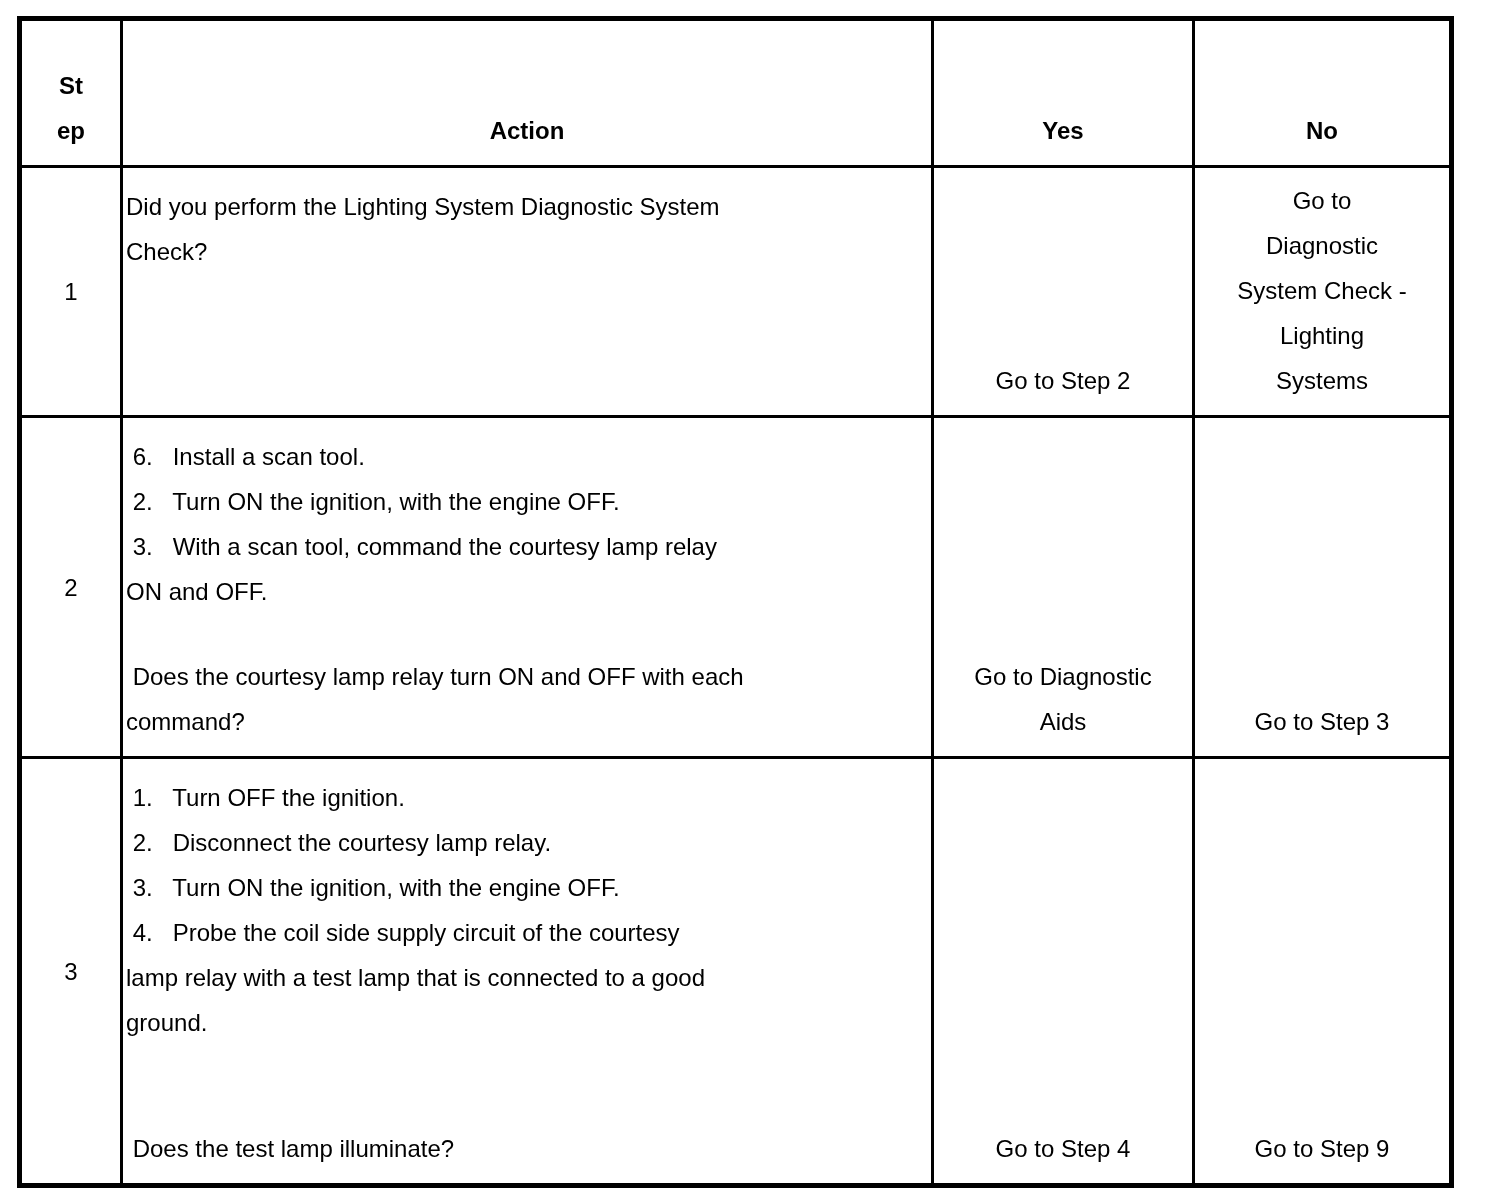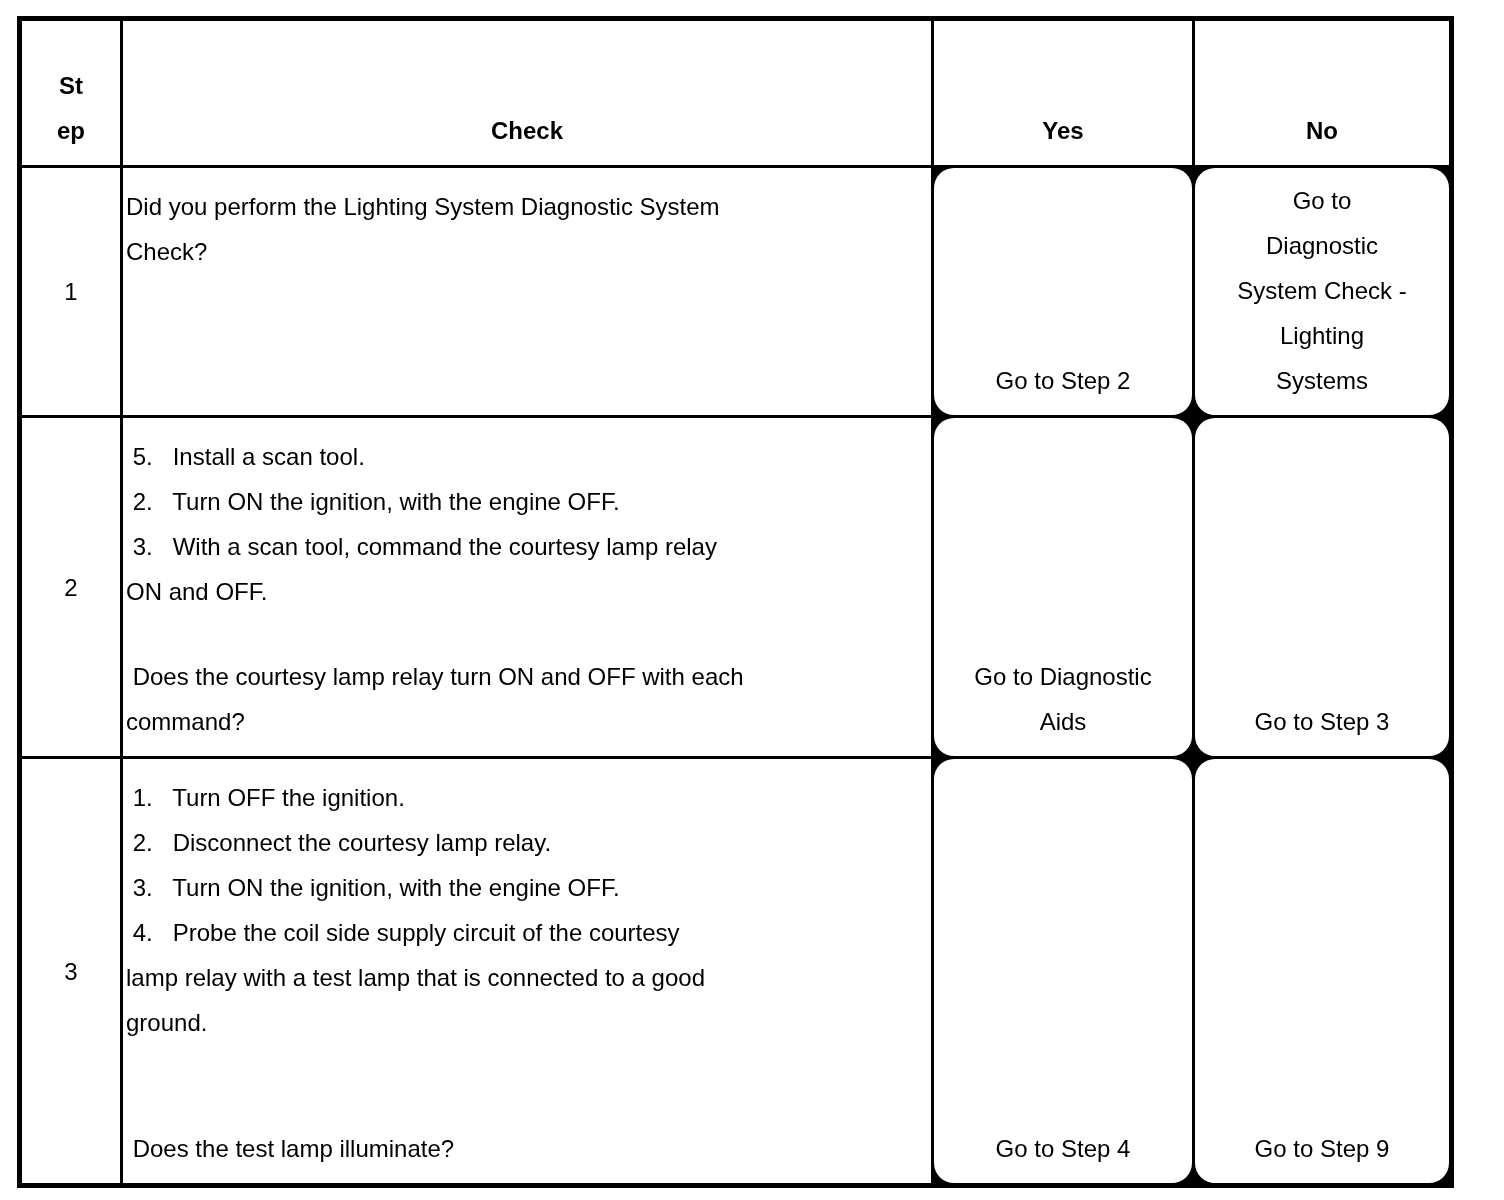--- a/index.html
+++ b/index.html
@@ -48,38 +48,37 @@
   .cell-action {
     justify-content: space-between;
     align-items: stretch;
     padding: 16px 8px 12px 3px;
   }
   .cell-goto {
     justify-content: flex-end;
     align-items: center;
     text-align: center;
     padding: 0 4px 12px 4px;
-    border-radius: 20px;
   }
   .lines {
     white-space: pre-wrap; 
   }
 </style>
 </head>
 <body>
 
 <div class="page">
   <div class="grid-table">
 
     <div class="cell cell-header">
       <div class="lines">St
 ep</div>
     </div>
     <div class="cell cell-header">
-      <div class="lines">Check</div>
+      <div class="lines">Action</div>
     </div>
     <div class="cell cell-header">
       <div class="lines">Yes</div>
     </div>
     <div class="cell cell-header">
       <div class="lines">No</div>
     </div>
 
     <div class="cell cell-step">
       <div class="lines">1</div>
@@ -97,21 +96,21 @@
 Diagnostic
 System Check -
 Lighting
 Systems</div>
     </div>
 
     <div class="cell cell-step">
       <div class="lines">2</div>
     </div>
     <div class="cell cell-action">
-      <div class="lines"> 5.   Install a scan tool.
+      <div class="lines"> 6.   Install a scan tool.
  2.   Turn ON the ignition, with the engine OFF.
  3.   With a scan tool, command the courtesy lamp relay
 ON and OFF.</div>
       <div class="lines"> Does the courtesy lamp relay turn ON and OFF with each
 command?</div>
     </div>
     <div class="cell cell-goto">
       <div class="lines">Go to Diagnostic
 Aids</div>
     </div>

